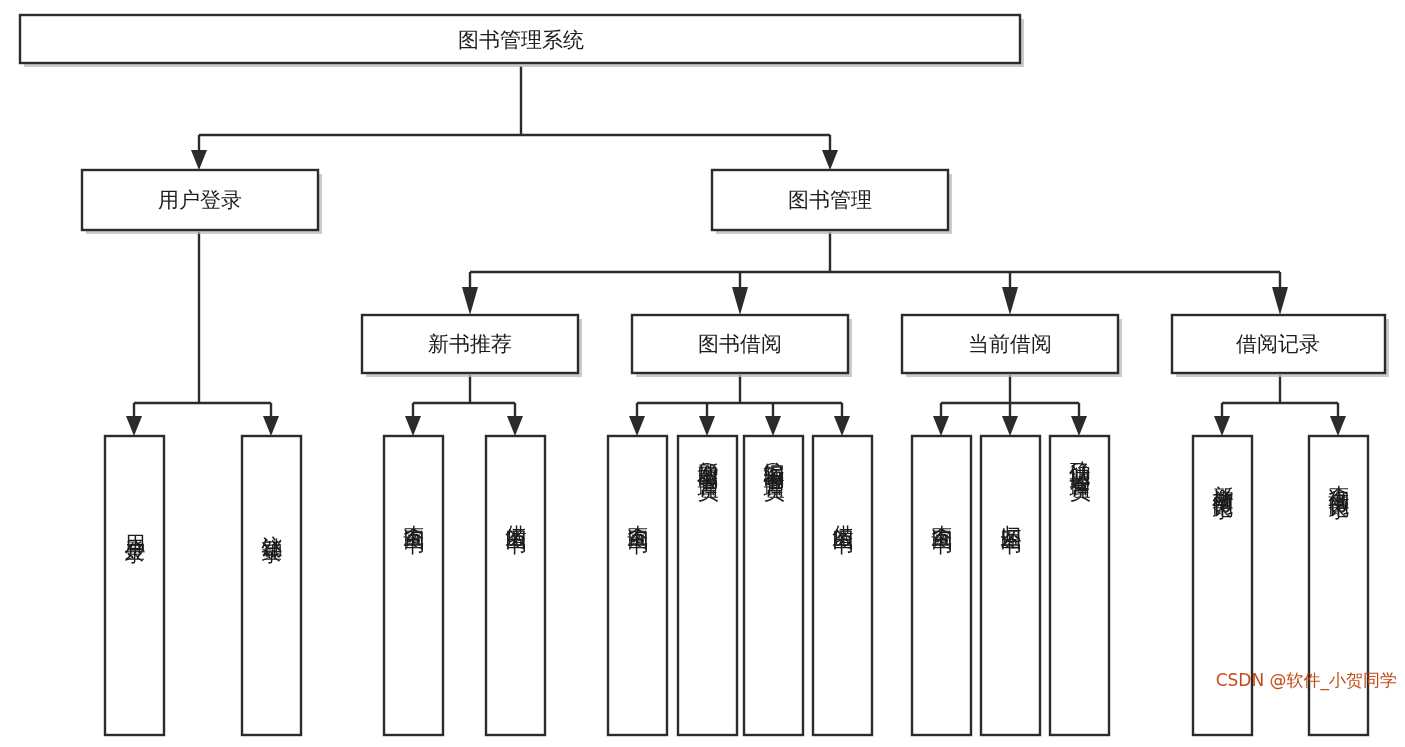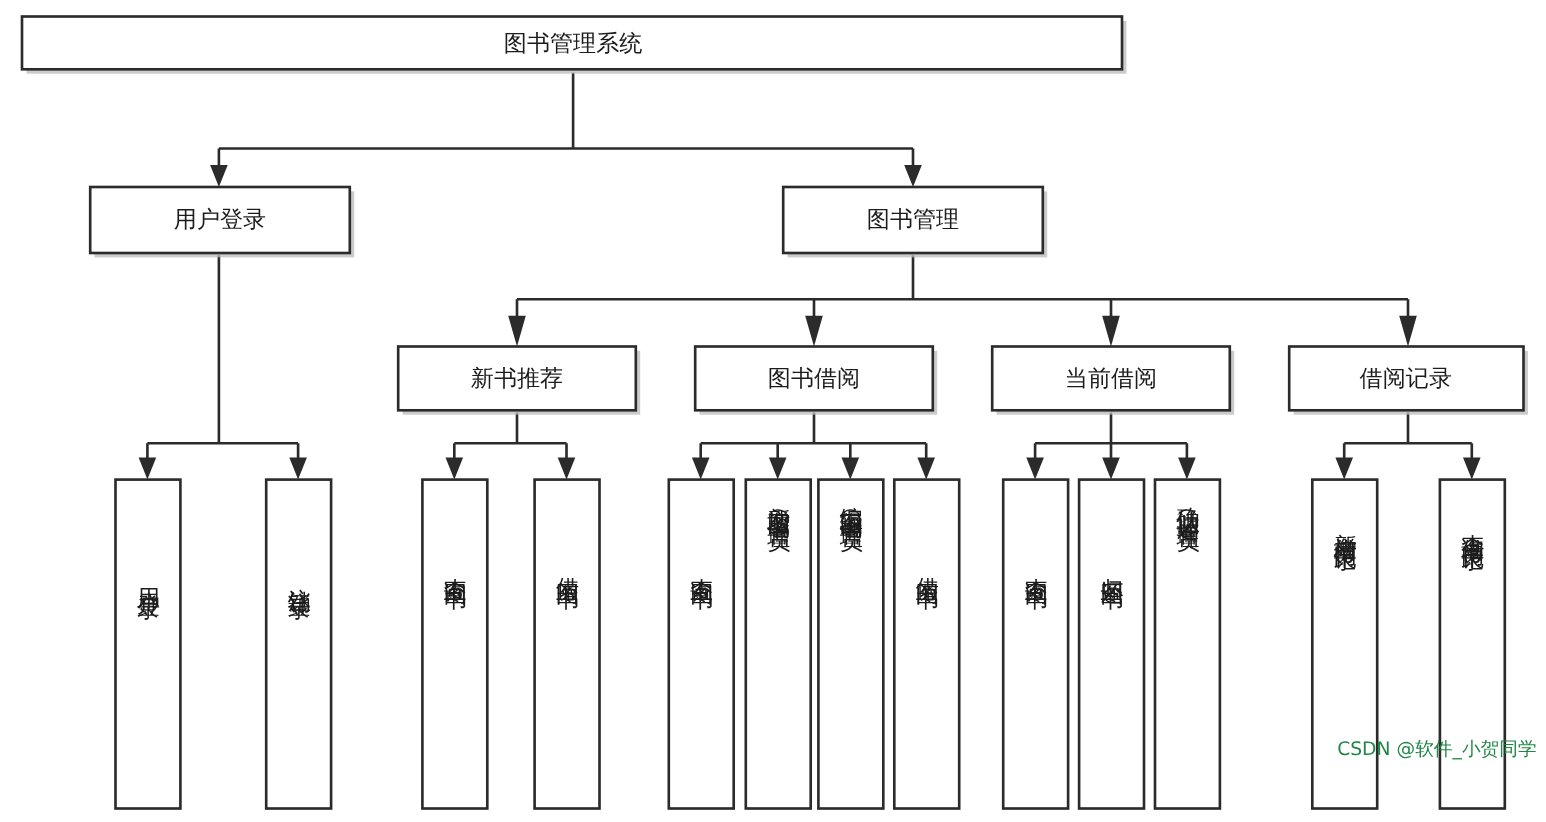--- a/index.html
+++ b/index.html
@@ -69,21 +69,21 @@
     color: #1c1c1c;
     letter-spacing: 3px;
     white-space: nowrap;
   }
   .watermark {
     position: absolute;
     right: 8px;
     bottom: 6px;
     font-family: "DejaVu Sans", "Liberation Sans", sans-serif;
     font-size: 17px;
-    color: #15803d;
+    color: #c2410c;
     opacity: 0.95;
     white-space: nowrap;
     pointer-events: none;
   }
 </style>
 </head>
 <body>
 
 <div id="diagram-root">
 

